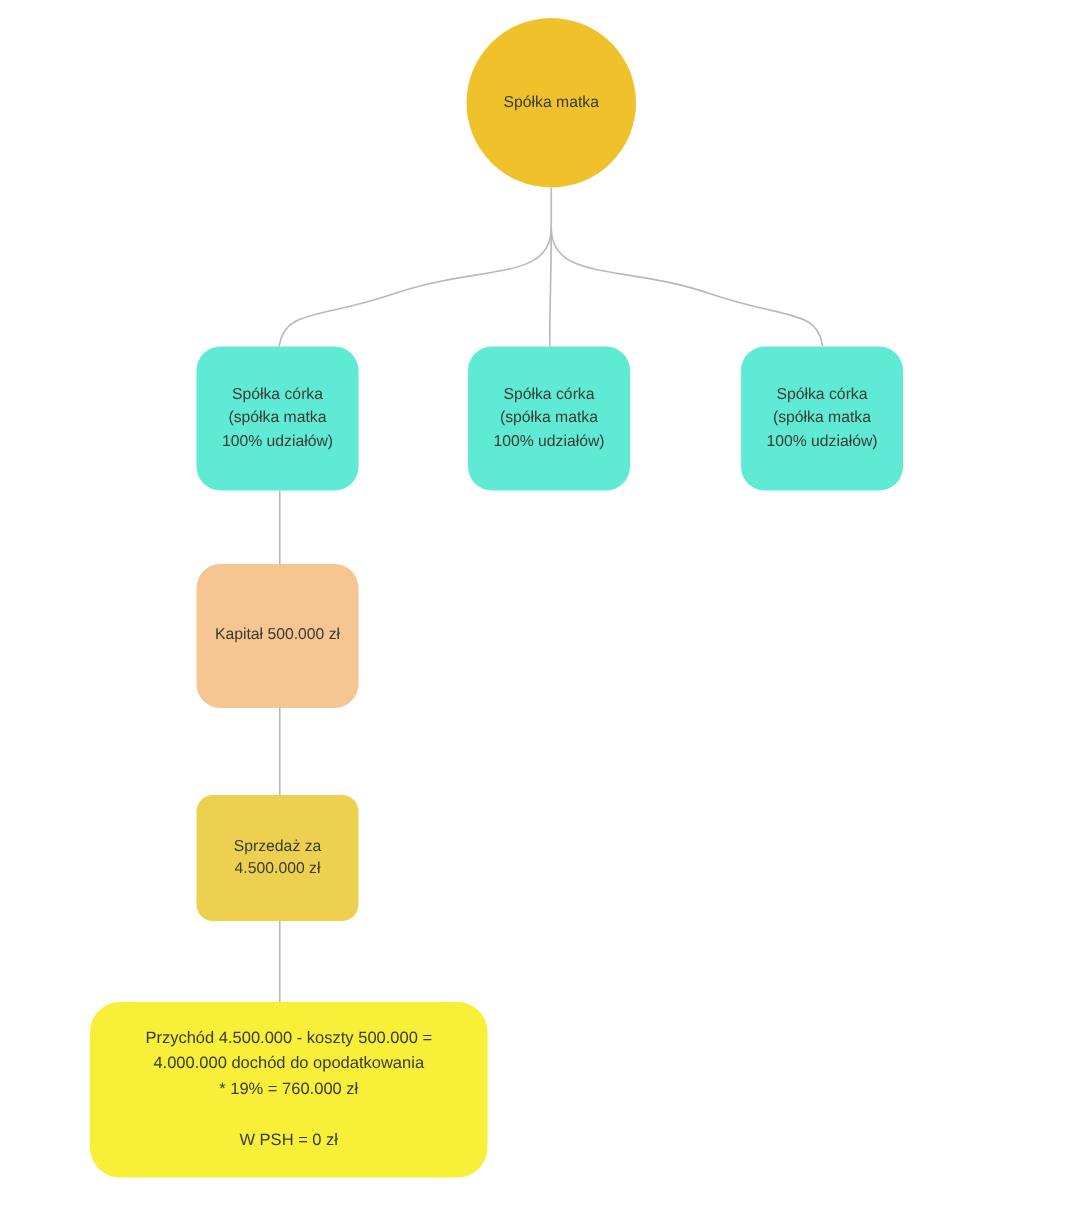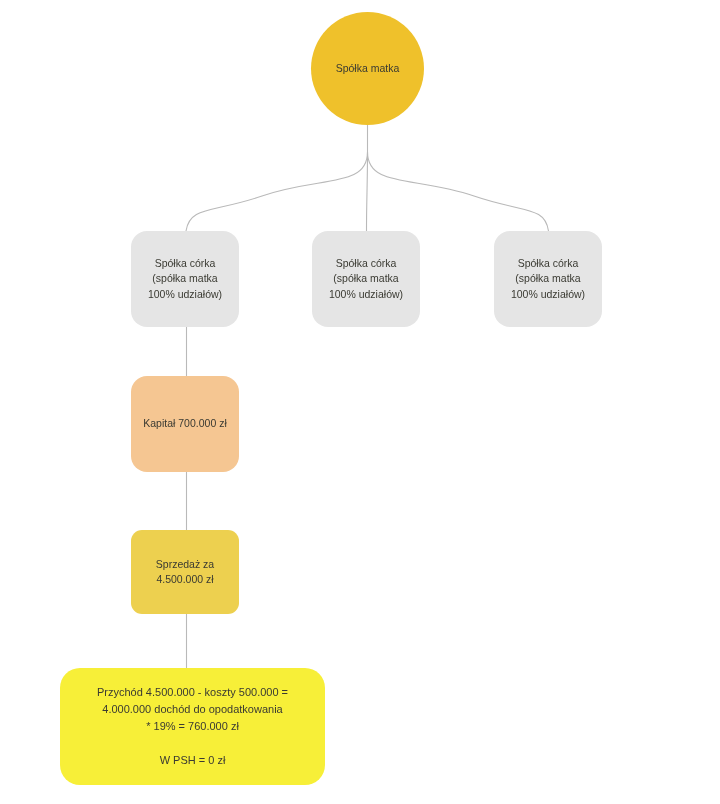--- a/index.html
+++ b/index.html
@@ -58,21 +58,21 @@
     border-radius: 50%;
     background: #EFC12B;
     font-size: 10.5px;
   }
 
   
   .node-subsidiary {
     width: 108px;
     height: 96px;
     border-radius: 16px;
-    background: #e5e5e5;
+    background: #5eead4;
     font-size: 10.5px;
   }
   #node-sub-1 { left: 131px; top: 231px; }
   #node-sub-2 { left: 312px; top: 231px; }
   #node-sub-3 { left: 494px; top: 231px; }
 
   
   #node-capital {
     left: 131px;
     top: 376px;
@@ -149,21 +149,21 @@
 100% udziałów)</span>
   </div>
 
   <div class="node node-subsidiary" id="node-sub-3">
     <span class="node-label">Spółka córka
 (spółka matka
 100% udziałów)</span>
   </div>
 
   <div class="node" id="node-capital">
-    <span class="node-label">Kapitał 700.000 zł</span>
+    <span class="node-label">Kapitał 500.000 zł</span>
   </div>
 
   <div class="node" id="node-sale">
     <span class="node-label">Sprzedaż za
 4.500.000 zł</span>
   </div>
 
   <div class="node" id="node-summary">
     <span class="node-label">Przychód 4.500.000 - koszty 500.000 =
 4.000.000 dochód do opodatkowania

